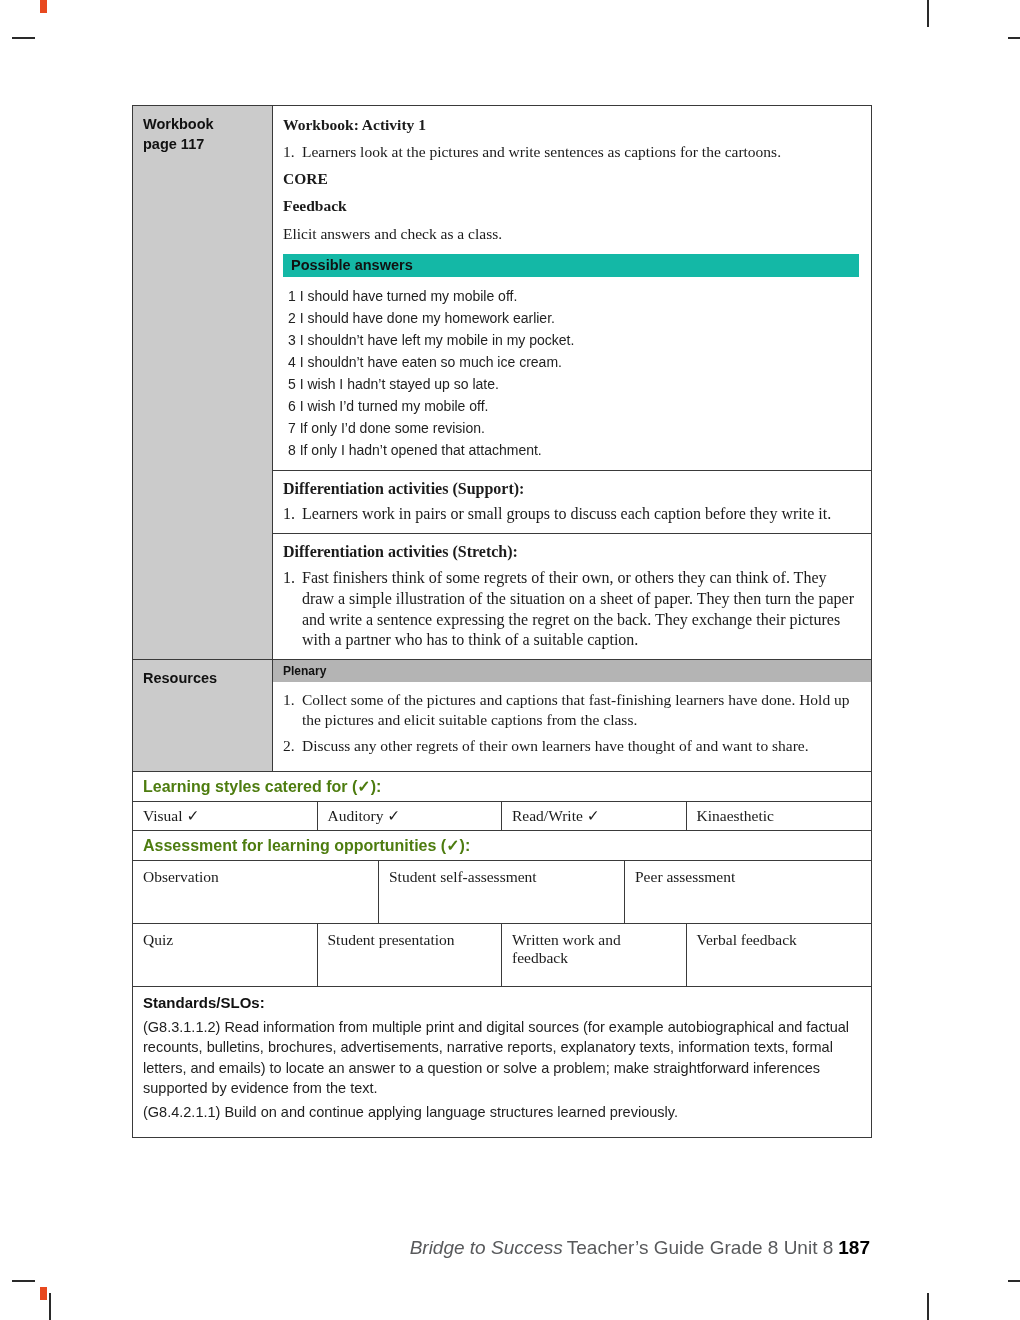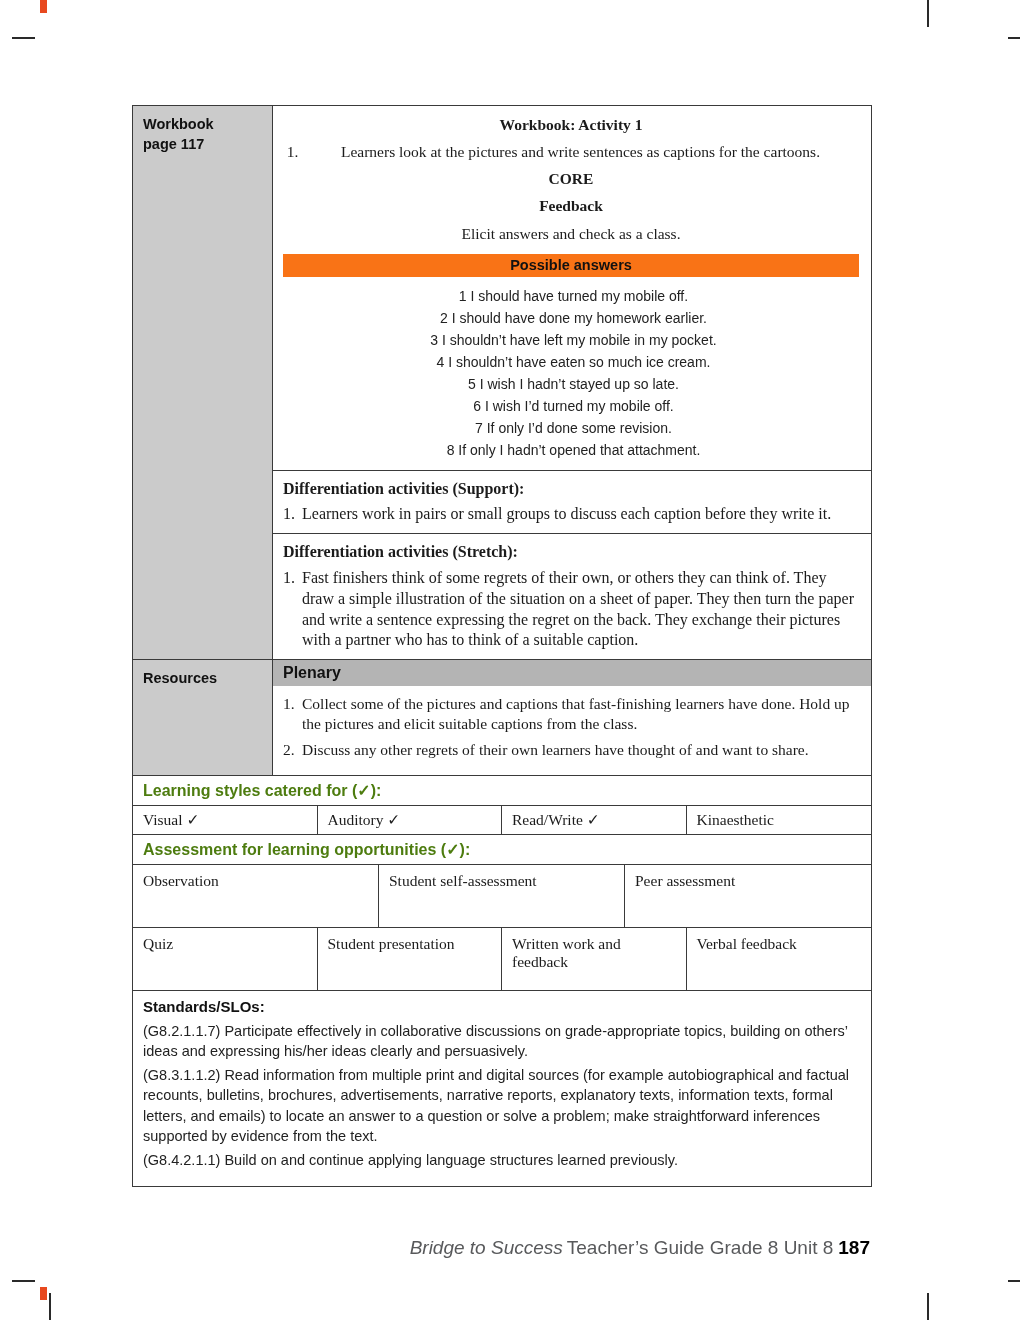--- a/index.html
+++ b/index.html
@@ -26,32 +26,32 @@
     flex: 0 0 140px; background: #cbcbcb;
     border-right: 1px solid #3a3a3a;
     padding: 9px 10px; box-sizing: border-box;
   }
   .cell-label { font-weight: 700; font-size: 14.5px; line-height: 1.35; color: #111; }
   .right-col { flex: 1; min-width: 0; display: flex; flex-direction: column; }
 
   .activity {
     padding: 9px 12px 6px 10px;
     font-family: "Liberation Serif", serif;
-    font-size: 15.5px; line-height: 1.3; text-align: center;
+    font-size: 15.5px; line-height: 1.3;
   }
   .activity p { margin: 0 0 7px 0; }
   .b { font-weight: 700; }
 
   .num-item { display: flex; margin: 0 0 7px 0; }
   .num-item .num { flex: 0 0 19px; }
   .num-item .txt { flex: 1; min-width: 0; }
 
   .pa-box { margin-top: 10px; }
   .pa-header {
-    background: #f97316; color: #111;
+    background: #14b8a6; color: #111;
     font-family: "Liberation Sans", sans-serif;
     font-weight: 700; font-size: 14.5px;
     padding: 2px 8px;
   }
   .pa-list {
     padding: 8px 0 3px 5px;
     font-family: "Liberation Sans", sans-serif;
     font-size: 14px; line-height: 22px; color: #222;
   }
 
@@ -60,21 +60,21 @@
     padding: 8px 12px 8px 10px;
     font-family: "Liberation Serif", serif;
     font-size: 16px; line-height: 1.3;
   }
   .diff .title { font-weight: 700; margin: 0 0 5px 0; }
   .diff .num-item { margin: 0; }
 
   .res-section { border-top: 1px solid #3a3a3a; }
   .plenary-bar {
     background: #b4b4b4; color: #111;
-    font-weight: 700; font-size: 16px;
+    font-weight: 700; font-size: 12px;
     padding: 4px 10px;
   }
   .plenary-body {
     padding: 8px 12px 8px 10px;
     font-family: "Liberation Serif", serif;
     font-size: 15.5px; line-height: 1.3;
     min-height: 70px; box-sizing: border-box;
   }
   .plenary-body .num-item { margin: 0 0 6px 0; }
 
@@ -204,21 +204,20 @@
     </div>
     <div class="cells4 tall">
       <div class="c4">Quiz</div>
       <div class="c4">Student presentation</div>
       <div class="c4">Written work and feedback</div>
       <div class="c4">Verbal feedback</div>
     </div>
 
     <div class="standards">
       <p class="std-h">Standards/SLOs:</p>
-      <p class="std">(G8.2.1.1.7) Participate effectively in collaborative discussions on grade-appropriate topics, building on others’ ideas and expressing his/her ideas clearly and persuasively.</p>
       <p class="std">(G8.3.1.1.2) Read information from multiple print and digital sources (for example autobiographical and factual recounts, bulletins, brochures, advertisements, narrative reports, explanatory texts, information texts, formal letters, and emails) to locate an answer to a question or solve a problem; make straightforward inferences supported by evidence from the text.</p>
       <p class="std">(G8.4.2.1.1) Build on and continue applying language structures learned previously.</p>
     </div>
 
   </div>
 
   <div class="footer">
     <span class="it">Bridge to Success</span><span class="sub">Teacher’s Guide Grade 8 Unit 8</span><span class="pg">187</span>
   </div>
 

